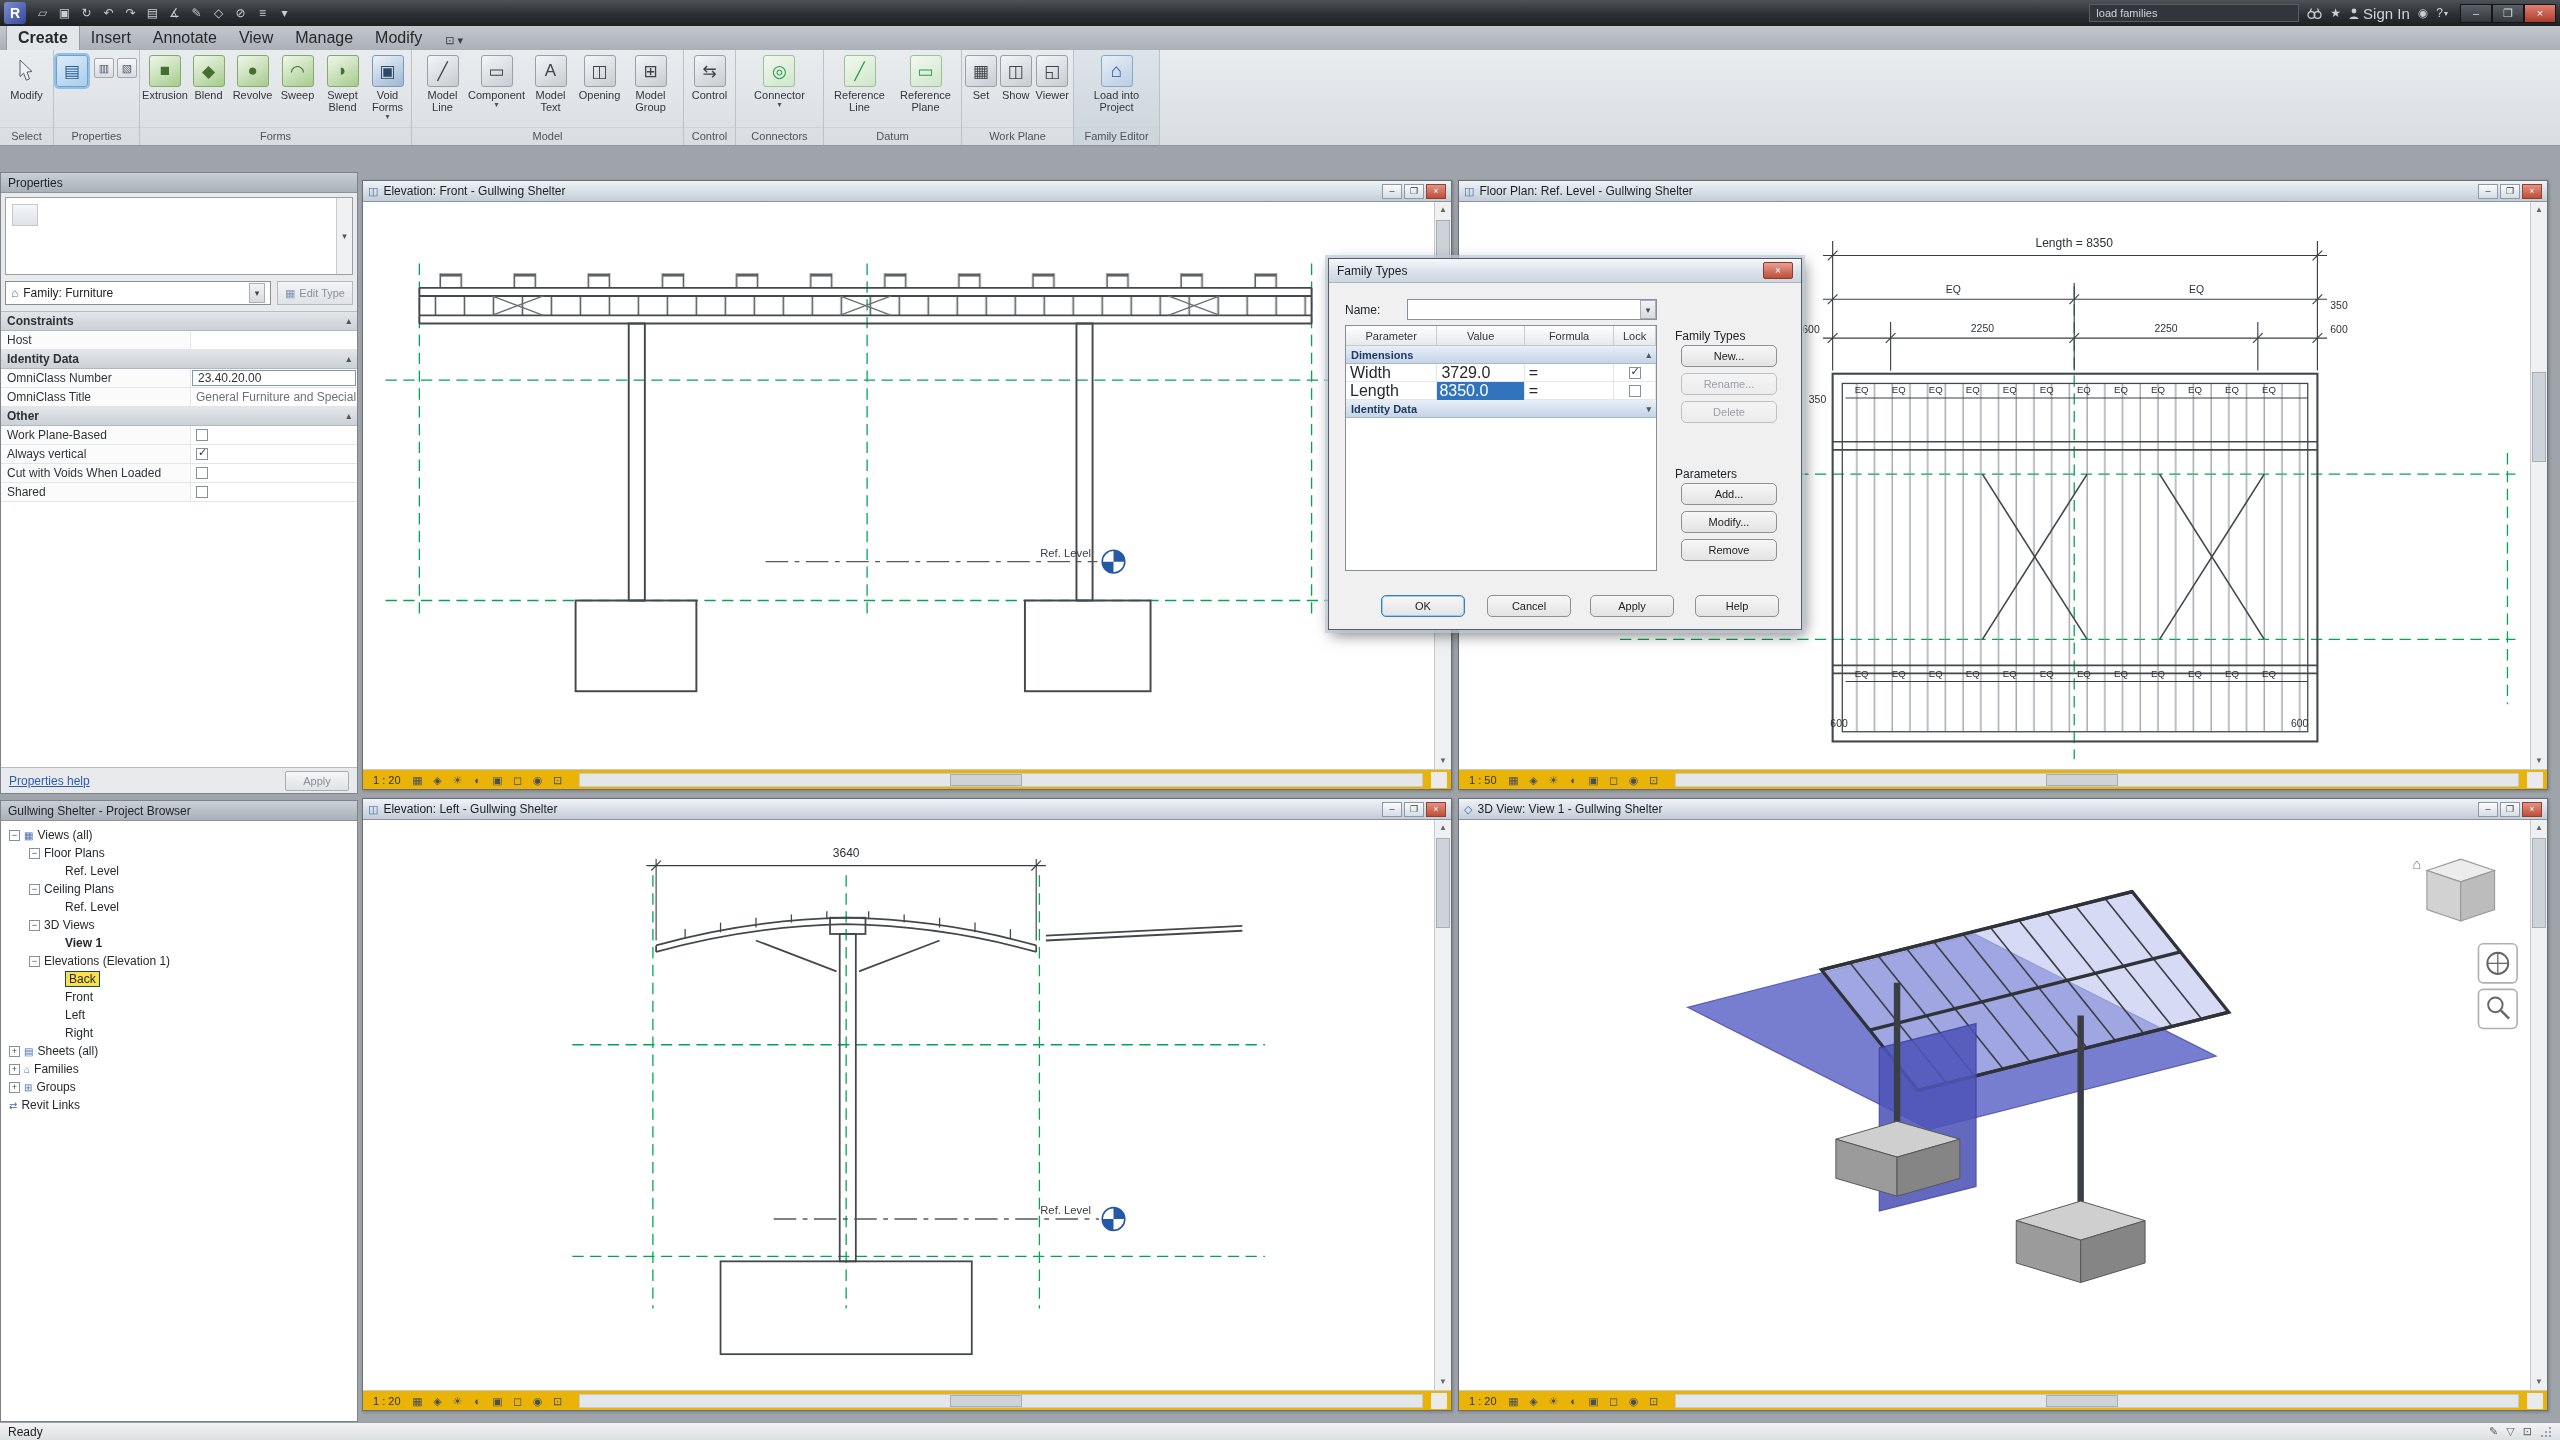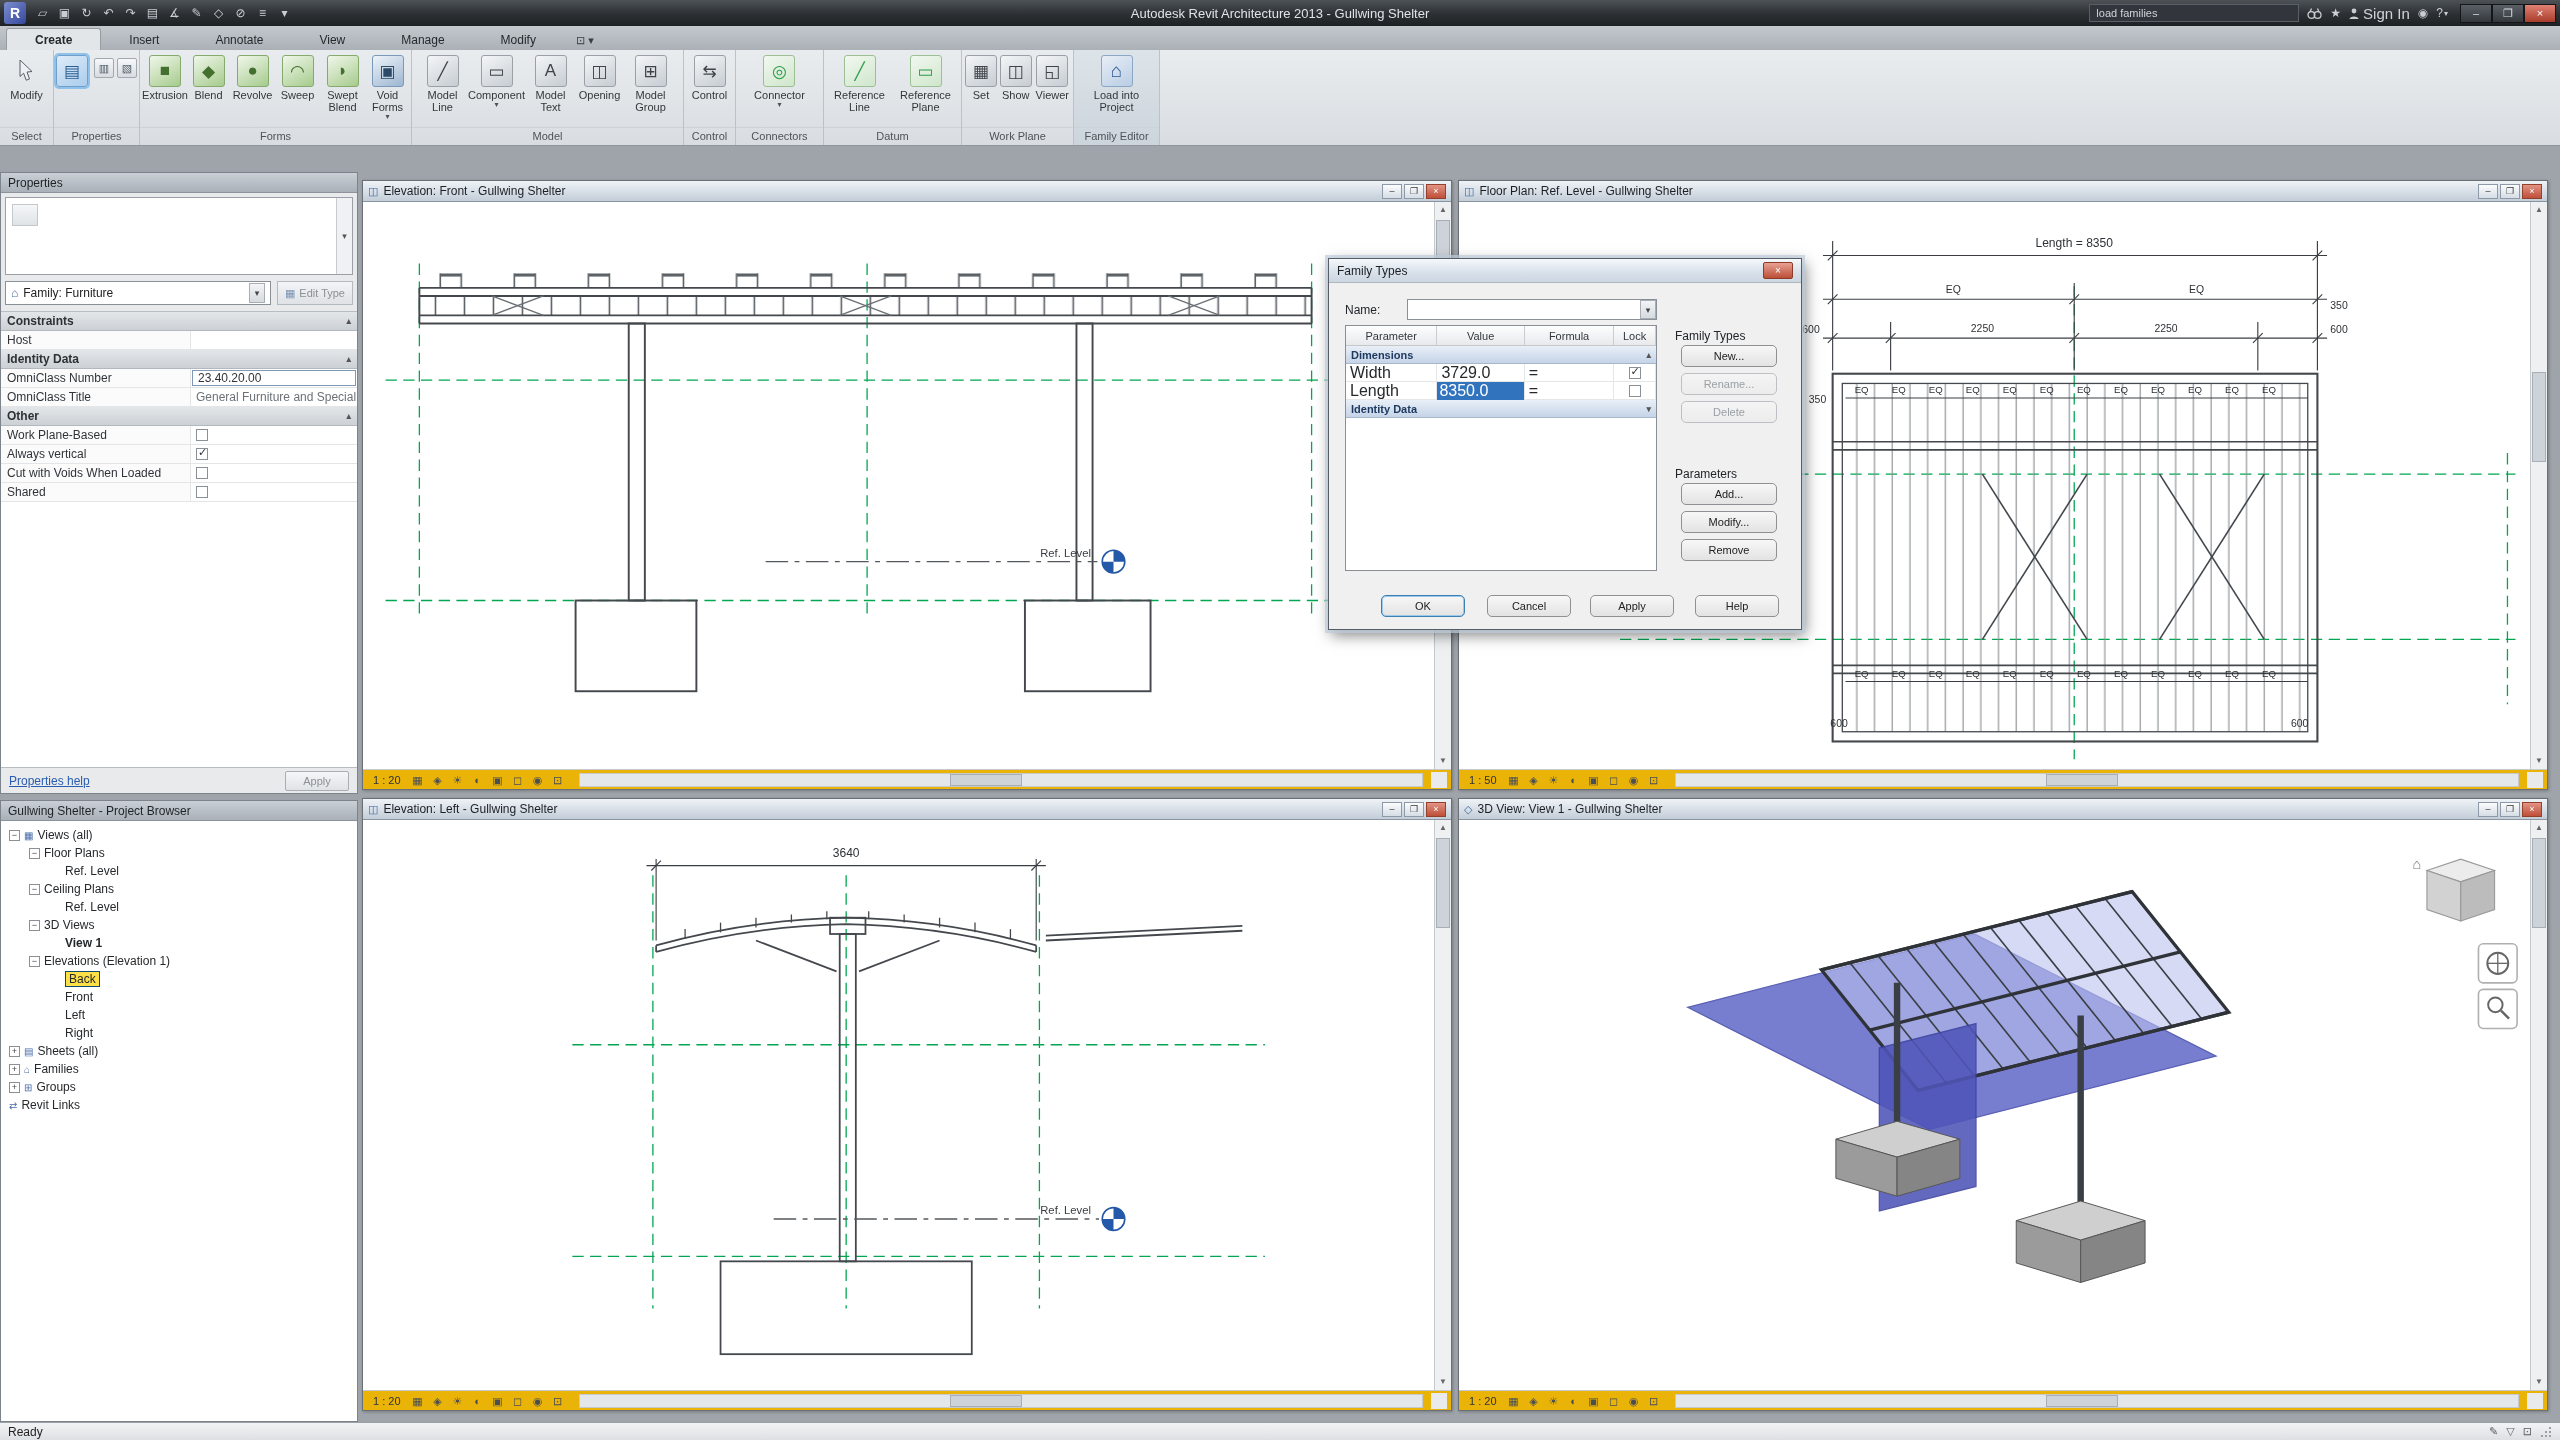--- a/index.html
+++ b/index.html
@@ -14,21 +14,21 @@
 .infocenter{margin-left:auto;display:flex;align-items:center;gap:8px;z-index:2}
 .search{width:210px;height:18px;background:#32363c;border:1px solid #5a5f66;color:#cfd4d9;font-size:11px;padding:0 6px}
 .icico{color:#c8cdd2;font-size:12px;display:flex;align-items:center;gap:1px}
 .icico.star{color:#cdd2d8}
 .signin{color:#cfd4d9;font-size:15px;display:flex;align-items:center;gap:4px}
 .winbtns{display:flex;margin-left:12px;z-index:2}
 .wbtn{width:32px;height:19px;border:1px solid #14161a;background:linear-gradient(#5a6066,#34383d);color:#d6dade;font-size:11px;text-align:center;line-height:17px}
 .wbtn.close{background:linear-gradient(#e08173,#a93c2a);color:#fff}
 
 .ribbon-tabs{position:absolute;left:0;top:26px;width:2560px;height:24px;background:linear-gradient(#c3c8cd,#aab0b6);display:flex;align-items:flex-end;padding-left:6px;z-index:19}
-.rtab{padding:4px 28px 3px;font-size:12px;color:#26292c;cursor:default}
+.rtab{padding:4px 11px 3px;font-size:16px;color:#26292c;cursor:default}
 .rtab.active{background:#e2e6e9;border:1px solid #969ca2;border-bottom:none;border-radius:3px 3px 0 0;font-weight:bold}
 .rtab-toggle{margin-left:6px;font-size:11px;color:#3a3e42;padding:3px 6px}
 .ribbon{position:absolute;left:0;top:50px;width:2560px;height:96px;background:linear-gradient(#e9ecef,#d9dde1);border-bottom:1px solid #8f959b;display:flex;z-index:18}
 .rpanel{border-right:1px solid #bcc2c7;display:flex;flex-direction:column;flex:0 0 auto}
 .rpanel.hl{background:linear-gradient(#dde4e9,#ccd5dc)}
 .rpanel-body{flex:1;display:flex;align-items:flex-start;justify-content:center;gap:2px;padding:5px 3px 0}
 .rpanel-label{height:18px;text-align:center;font-size:11px;color:#4e5357;line-height:17px;border-top:1px solid #cdd2d6}
 .rbtn{display:flex;flex-direction:column;align-items:center;cursor:default}
 .rlabel{font-size:11px;text-align:center;line-height:12px;color:#33373a;margin-top:2px}
 .ric{width:32px;height:32px;border-radius:3px;display:flex;align-items:center;justify-content:center;font-size:17px}
@@ -139,21 +139,20 @@
       <span class="qico">↶</span>
       <span class="qico">↷</span>
       <span class="qico">▤</span>
       <span class="qico">∡</span>
       <span class="qico">✎</span>
       <span class="qico">◇</span>
       <span class="qico">⊘</span>
       <span class="qico">≡</span>
       <span class="qico">▾</span>
     </div>
-    <div class="app-title">Autodesk Revit Architecture 2013 - Gullwing Shelter</div>
     <div class="infocenter">
       <input class="search" value="load families" style="">
       <span class="icico">
         <svg width="15" height="13" viewBox="0 0 15 13">
             <circle cx="4.4" cy="8" r="3.4" fill="none" stroke="#c8cdd2" stroke-width="1.3"></circle>
             <circle cx="10.6" cy="8" r="3.4" fill="none" stroke="#c8cdd2" stroke-width="1.3"></circle>
             <path d="M3,5 L4.5,1.5 M12,5 L10.5,1.5" stroke="#c8cdd2" stroke-width="1.3" fill="none"></path>
           </svg>
       </span>
       <span class="icico star">★</span>

